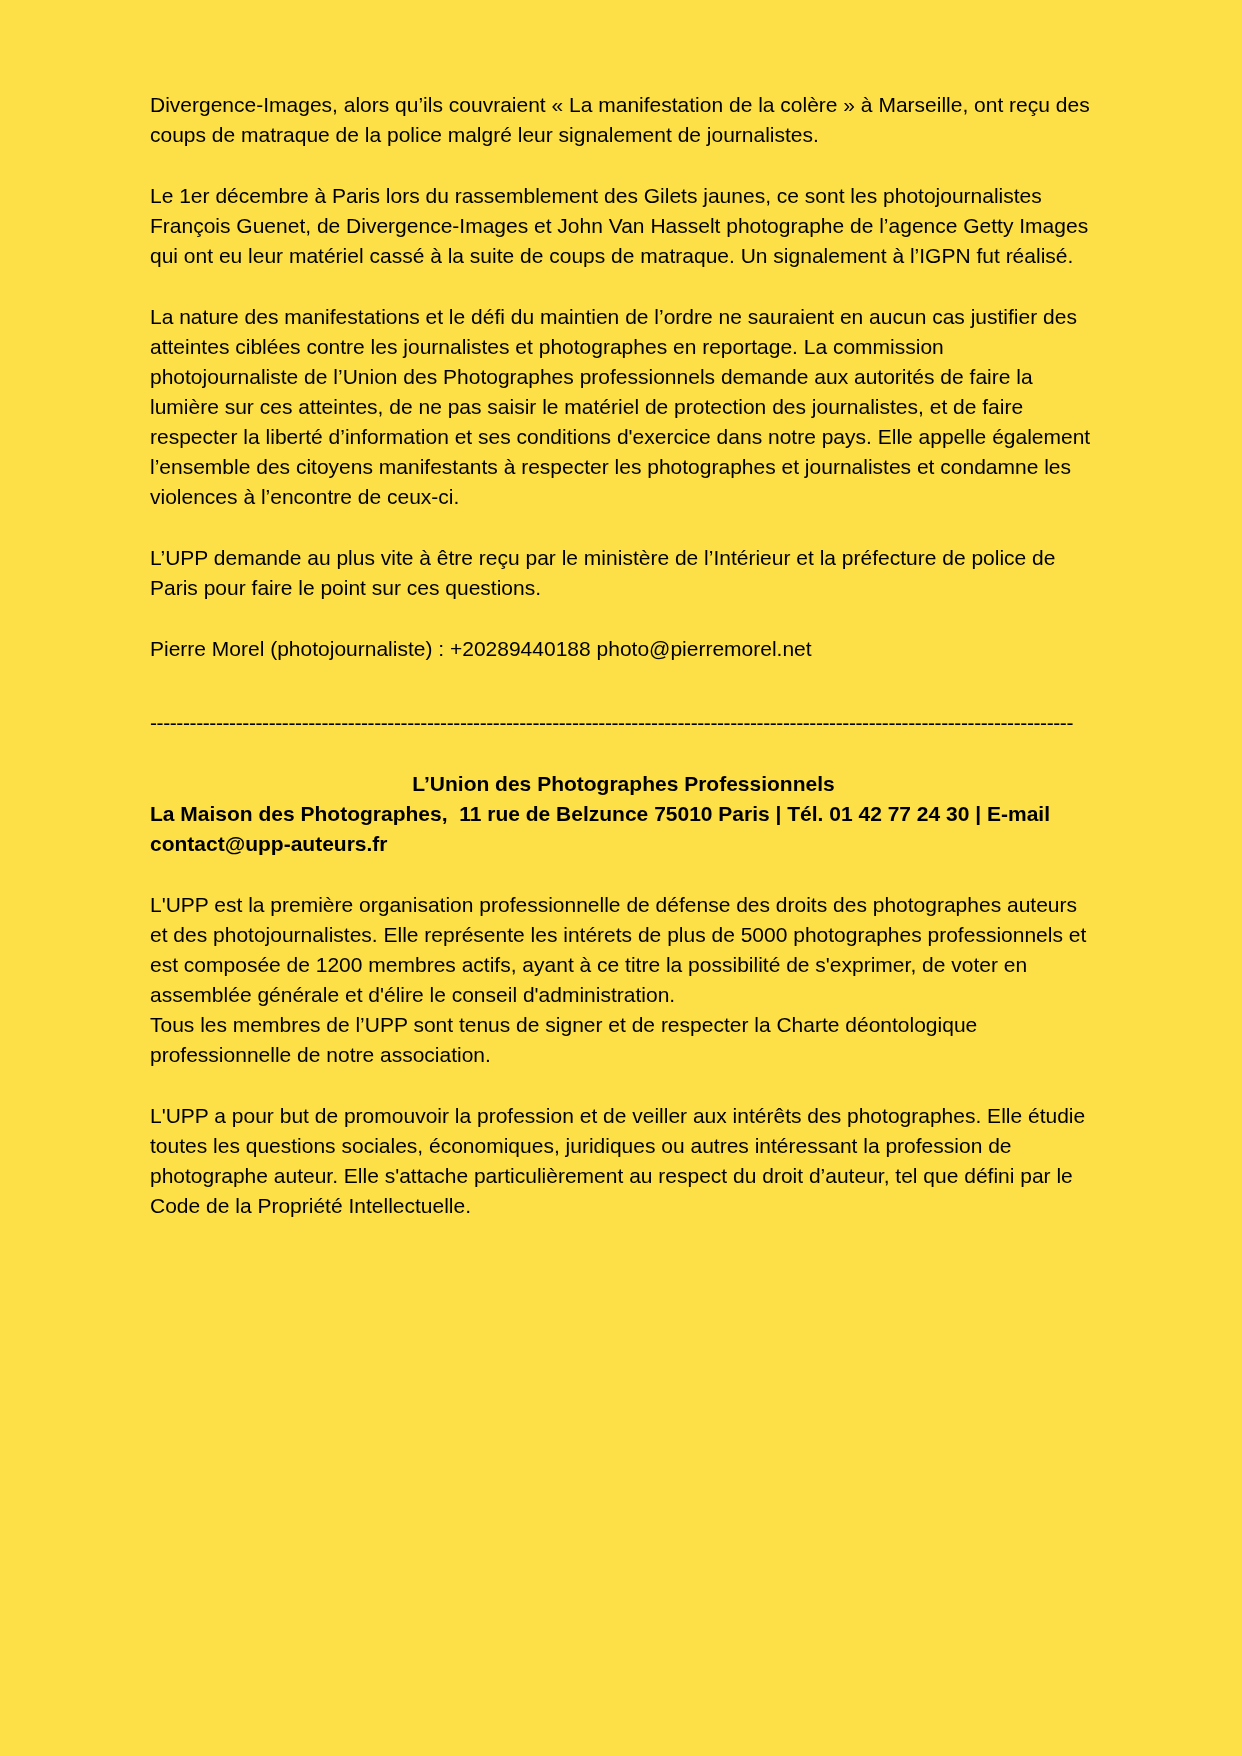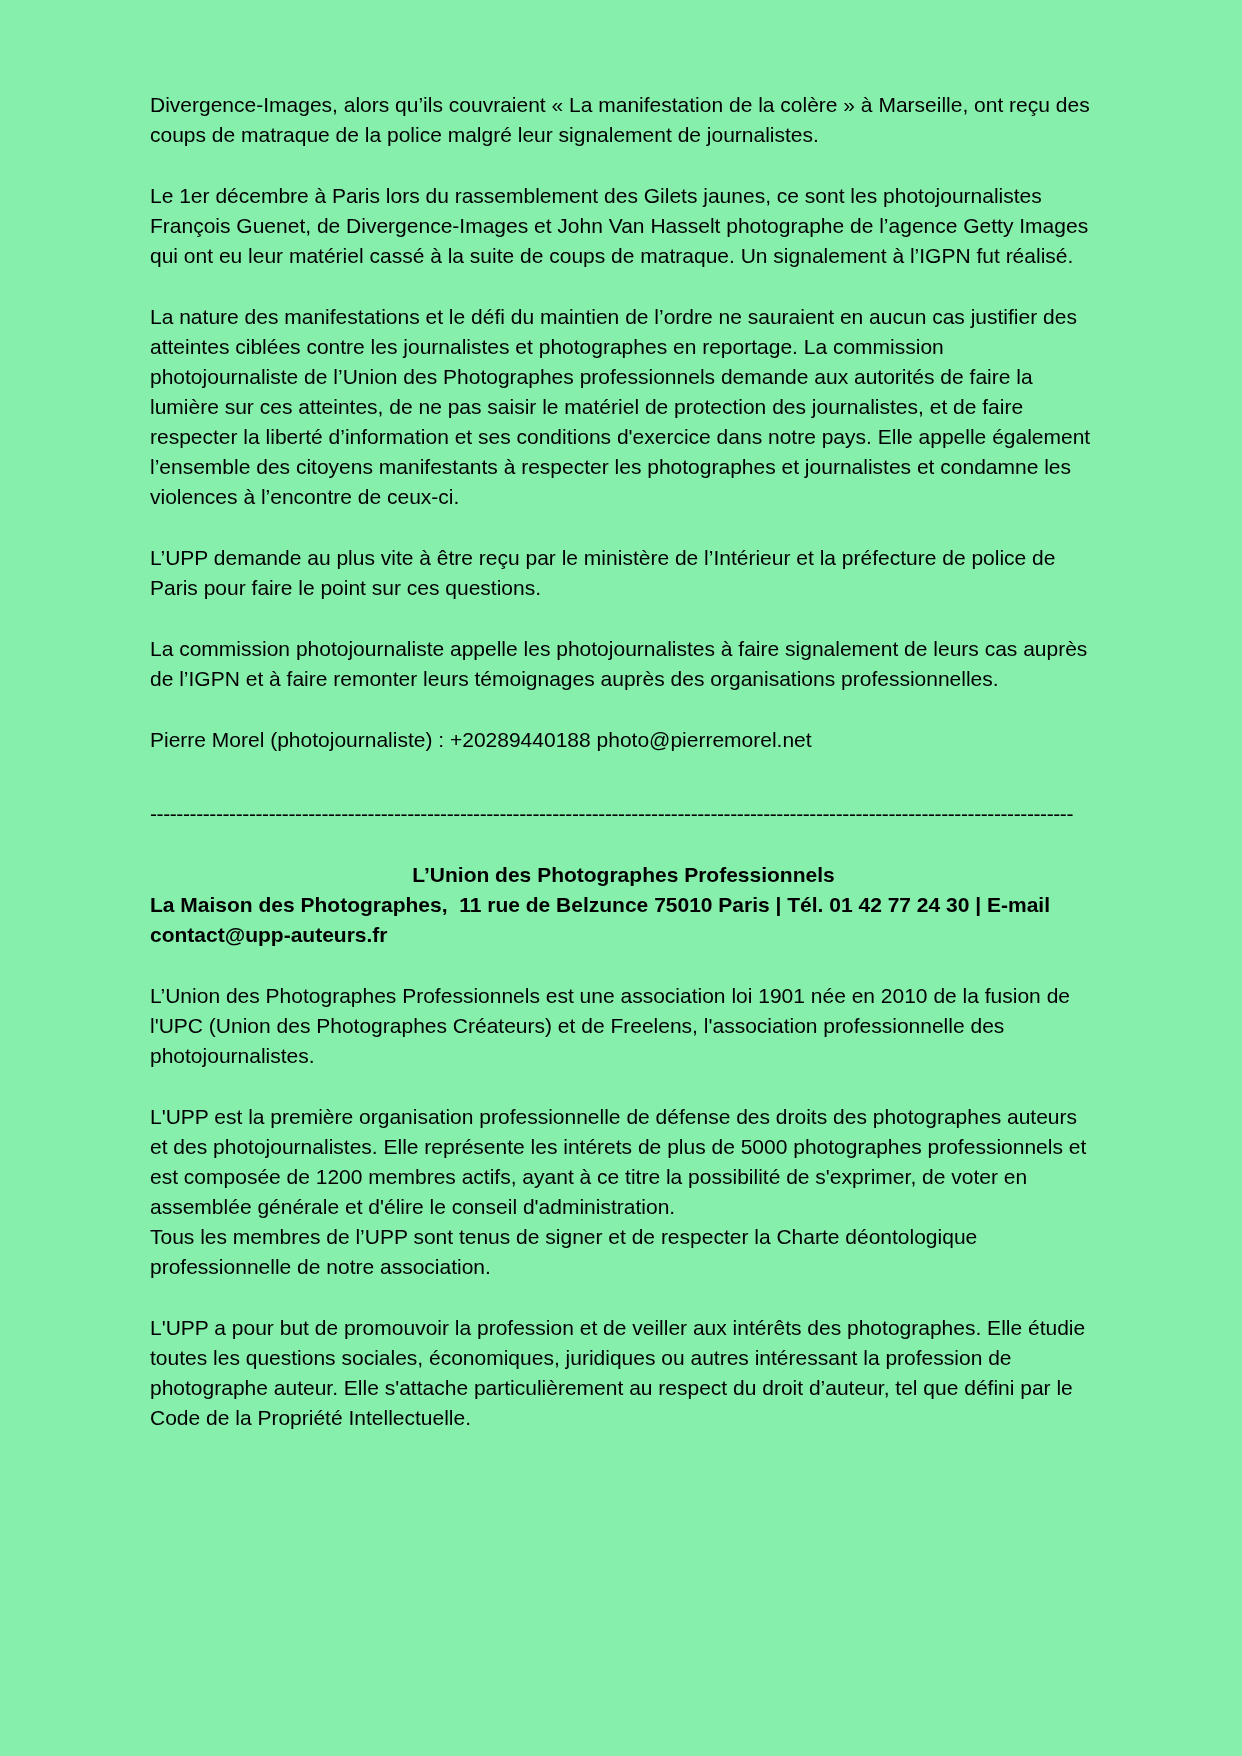--- a/index.html
+++ b/index.html
@@ -5,21 +5,21 @@
   html, body {
     margin: 0;
     padding: 0;
     background: #ffffff;
   }
   .page {
     position: relative;
     width: 1242px;
     height: 1756px;
     box-sizing: border-box;
-    background: #86efac;
+    background: #fde047;
     color: #000000;
     font-family: "Liberation Sans", "DejaVu Sans", sans-serif;
     font-size: 21px;
     line-height: 30px;
     padding: 90px 145px 40px 150px;
     overflow: hidden;
   }
   .para {
     margin: 0 0 31px 0;
   }
@@ -53,31 +53,29 @@
 <div class="page">
 
   <p class="para">Divergence-Images, alors qu’ils couvraient « La manifestation de la colère » à Marseille, ont reçu des coups de matraque de la police malgré leur signalement de journalistes.</p>
 
   <p class="para">Le 1er décembre à Paris lors du rassemblement des Gilets jaunes, ce sont les photojournalistes François Guenet, de Divergence-Images et John Van Hasselt photographe de l’agence Getty Images qui ont eu leur matériel cassé à la suite de coups de matraque. Un signalement à l’IGPN fut réalisé.</p>
 
   <p class="para">La nature des manifestations et le défi du maintien de l’ordre ne sauraient en aucun cas justifier des atteintes ciblées contre les journalistes et photographes en reportage. La commission photojournaliste de l’Union des Photographes professionnels demande aux autorités de faire la lumière sur ces atteintes, de ne pas saisir le matériel de protection des journalistes, et de faire respecter la liberté d’information et ses conditions d'exercice dans notre pays. Elle appelle également l’ensemble des citoyens manifestants à respecter les photographes et journalistes et condamne les violences à l’encontre de ceux-ci.</p>
 
   <p class="para">L’UPP demande au plus vite à être reçu par le ministère de l’Intérieur et la préfecture de police de Paris pour faire le point sur ces questions.</p>
 
-  <p class="para">La commission photojournaliste appelle les photojournalistes à faire signalement de leurs cas auprès de l’IGPN et à faire remonter leurs témoignages auprès des organisations professionnelles.</p>
 
 
   <div>
     <p class="tight">Pierre Morel (photojournaliste) : +20289440188 photo@pierremorel.net</p>
   </div>
 
   <p class="separator">--------------------------------------------------------------------------------------------------------------------------------------------</p>
 
   <div>
     <p class="tight bold center">L’Union des Photographes Professionnels</p>
     <p class="address">La Maison des Photographes,  11 rue de Belzunce 75010 Paris | Tél. 01 42 77 24 30 | E-mail contact@upp-auteurs.fr</p>
-    <p class="para">L’Union des Photographes Professionnels est une association loi 1901 née en 2010 de la fusion de l'UPC (Union des Photographes Créateurs) et de Freelens, l'association professionnelle des photojournalistes.</p>
     <p class="para prewrap">L'UPP est la première organisation professionnelle de défense des droits des photographes auteurs et des photojournalistes. Elle représente les intérets de plus de 5000 photographes professionnels et est composée de 1200 membres actifs, ayant à ce titre la possibilité de s'exprimer, de voter en assemblée générale et d'élire le conseil d'administration.
 Tous les membres de l’UPP sont tenus de signer et de respecter la Charte déontologique professionnelle de notre association.</p>
     <p class="para">L'UPP a pour but de promouvoir la profession et de veiller aux intérêts des photographes. Elle étudie toutes les questions sociales, économiques, juridiques ou autres intéressant la profession de photographe auteur. Elle s'attache particulièrement au respect du droit d’auteur, tel que défini par le Code de la Propriété Intellectuelle.</p>
   </div>
 
 </div>
 
 </body></html>

